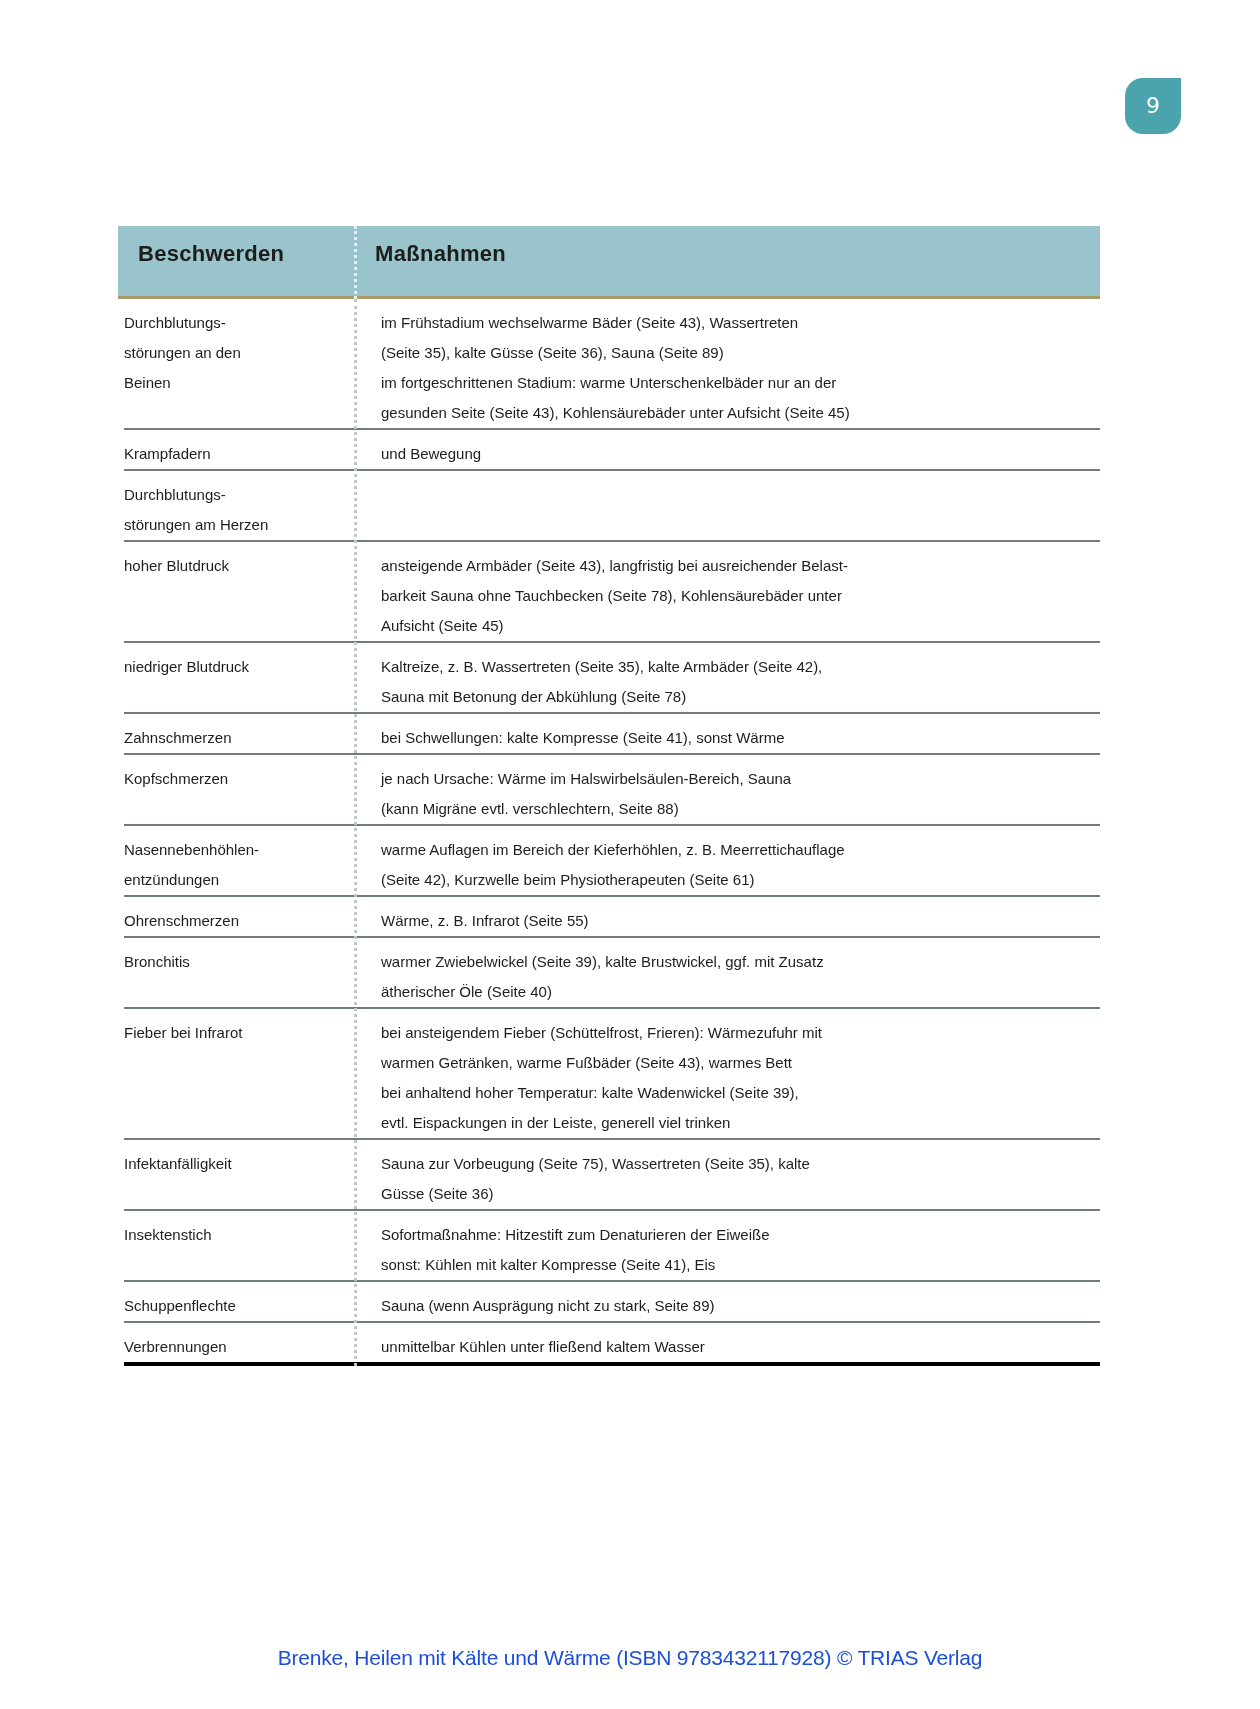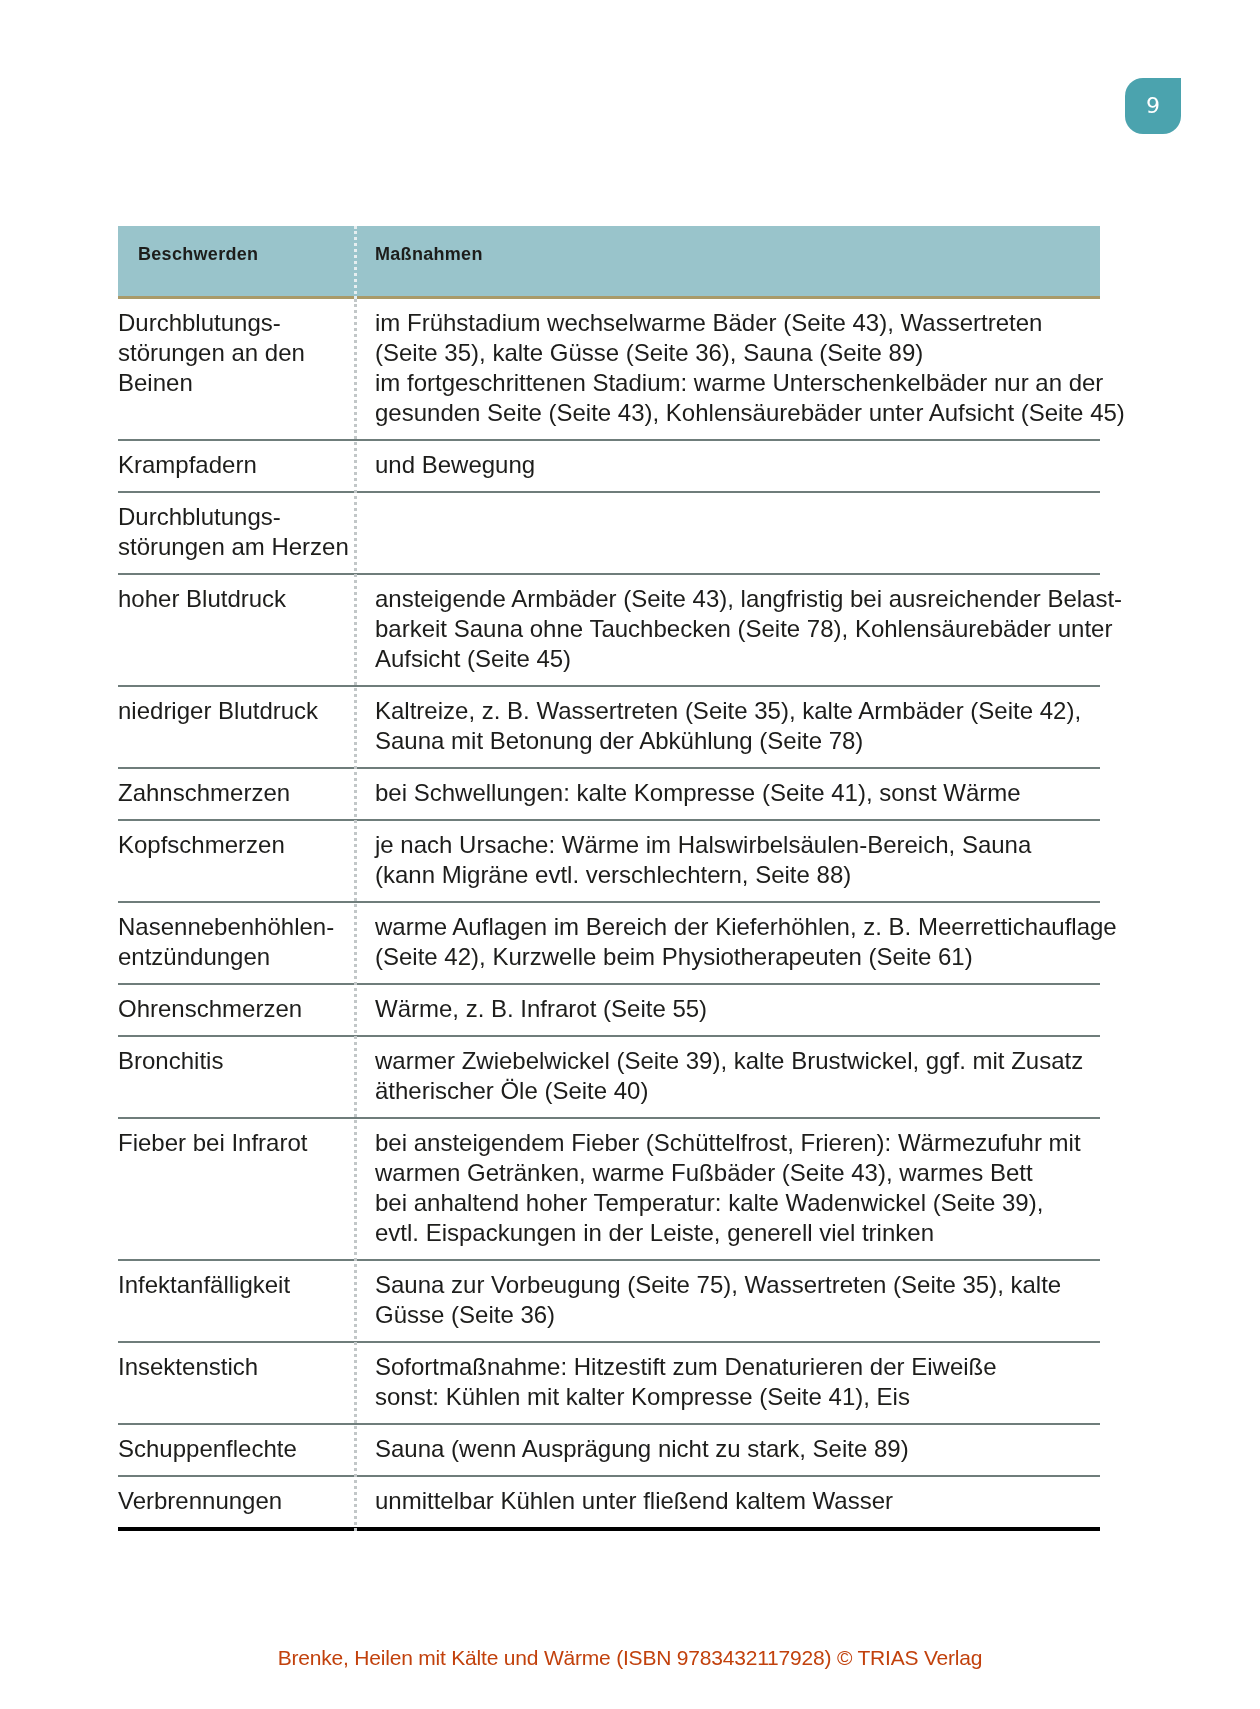--- a/index.html
+++ b/index.html
@@ -50,21 +50,21 @@
     .thead .col2, .row .col2 {
       flex: 1 1 auto;
       box-sizing: border-box;
       padding-left: 21px;
     }
     .thead .col1 {
       padding-left: 20px;
     }
     .th {
       font-weight: bold;
-      font-size: 18px;
+      font-size: 22px;
       line-height: 56px;
       letter-spacing: 0.3px;
     }
     .thead .divider {
       position: absolute;
       left: 236px;
       top: 0;
       bottom: -3px;
       width: 0;
       border-left: 3px dotted #e6eef0;
@@ -77,43 +77,43 @@
       left: 236px;
       top: 0;
       bottom: 0;
       width: 0;
       border-left: 3px dotted #c2c7c8;
     }
     .row {
       display: flex;
       border-bottom: 2px solid #6f7d7b;
       padding-top: 9px;
-      padding-bottom: 11px;
-      font-size: 24px;
+      font-size: 15px;
       line-height: 30px;
+      margin-left: 6px;
     }
     .row:last-child {
       border-bottom: 4px solid #000000;
     }
     .row .col1 {
       padding-left: 0;
       padding-right: 8px;
     }
     .cell-line {
       display: block;
       white-space: nowrap;
     }
     .footer {
       position: absolute;
       left: 0;
       width: 1260px;
       top: 1646px;
       text-align: center;
       font-size: 21px;
-      color: #c2410c;
+      color: #1d4ed8;
       letter-spacing: -0.2px;
     }
   </style>
 </head>
 <body>
 
 <div class="page-badge">
   <span>9</span>
 </div>
 

